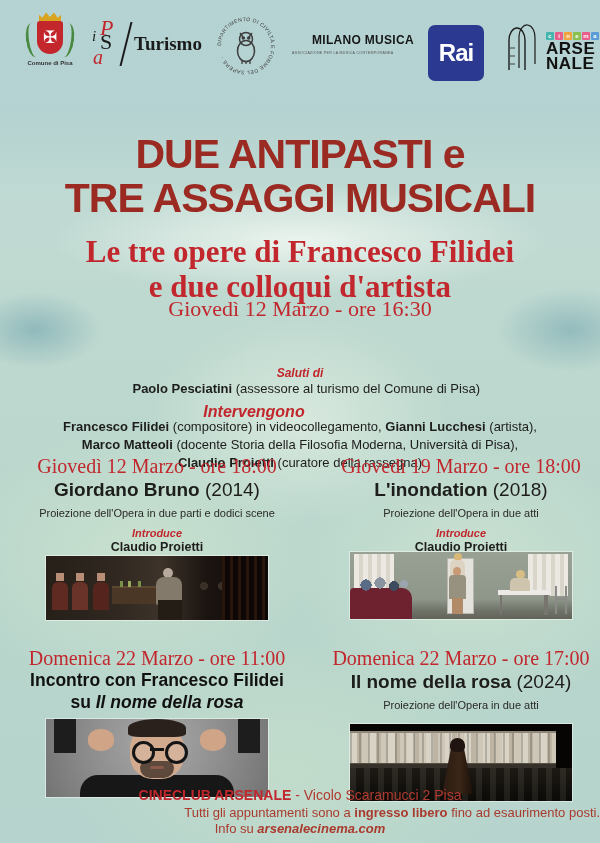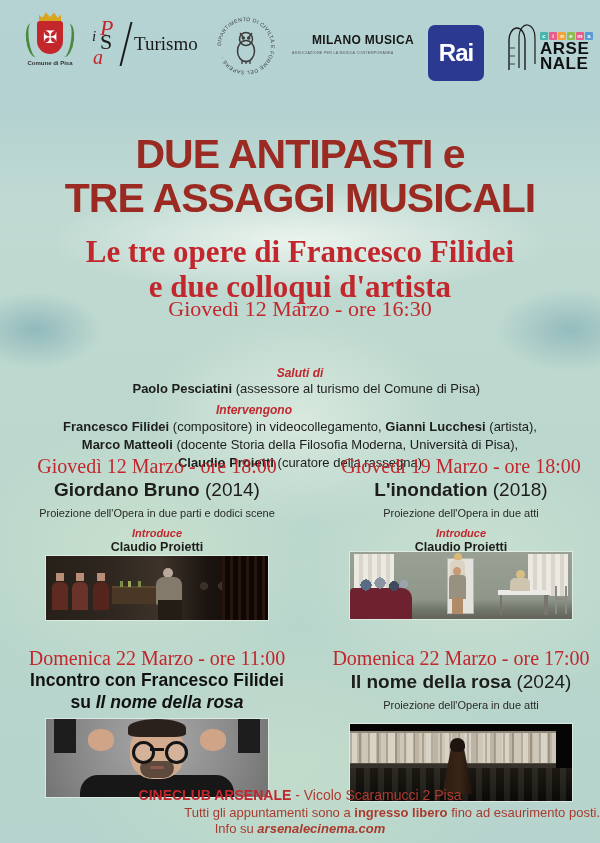--- a/index.html
+++ b/index.html
@@ -29,50 +29,50 @@
   .comune-caption{margin-top:3px;font-size:6px;font-weight:bold;color:#333;}
 
   .logo-turismo{position:absolute;left:88px;top:10px;height:52px;display:flex;align-items:center;}
   .pisa-letters{position:relative;width:34px;height:50px;font-family:"Liberation Serif",serif;}
   .pl{position:absolute;line-height:1;}
   .pl-p{left:12px;top:-2px;color:#c3272b;font-size:22px;font-style:italic;}
   .pl-i{left:4px;top:10px;color:#1a1a1a;font-size:15px;font-style:italic;}
   .pl-s{left:12px;top:12px;color:#1a1a1a;font-size:22px;}
   .pl-a{left:5px;top:28px;color:#c3272b;font-size:20px;font-style:italic;}
   .turismo-slash{width:2px;height:44px;background:#1a1a1a;transform:skewX(-14deg);margin:0 7px 0 3px;}
-  .turismo-word{font-family:"Liberation Serif",serif;font-weight:normal;font-size:19px;color:#1a1a1a;}
+  .turismo-word{font-family:"Liberation Serif",serif;font-weight:bold;font-size:19px;color:#1a1a1a;}
 
   .logo-owl{position:absolute;left:216px;top:8px;}
   .logo-milano{position:absolute;left:292px;top:22px;width:110px;}
   .mm-row{display:flex;align-items:center;gap:3px;}
   .mm-title{font-weight:bold;font-size:12px;letter-spacing:.3px;color:#171717;white-space:nowrap;margin-left:20px;}
   .mm-tag{font-size:3.6px;color:#555;letter-spacing:.3px;margin-top:1px;white-space:nowrap;}
 
   .logo-rai{position:absolute;left:428px;top:17px;width:56px;height:56px;background:#2b3990;border-radius:7px;display:flex;align-items:center;justify-content:center;}
   .rai-text{color:#fff;font-weight:bold;font-size:24px;letter-spacing:-1px;}
 
   .logo-arsenale{position:absolute;left:506px;top:10px;display:flex;align-items:flex-end;}
-  .ars-right{margin-left:2px;display:flex;flex-direction:column;align-items:flex-start;}
+  .ars-right{margin-left:8px;display:flex;flex-direction:column;align-items:flex-start;}
   .cinema-row{display:flex;gap:1px;margin-bottom:1px;}
   .cinema-cell{width:8px;height:8px;display:flex;align-items:center;justify-content:center;color:#fff;font-size:6px;font-weight:bold;border-radius:1px;}
   .ars-word{font-weight:bold;font-size:17px;line-height:.92;letter-spacing:.5px;color:#111;}
 
   
   .title{position:absolute;top:106px;left:0;width:600px;text-align:center;color:#9b2a22;
     font-weight:bold;font-size:41px;line-height:1.07;letter-spacing:-1px;white-space:nowrap;}
   .subtitle{position:absolute;top:208px;left:0;width:600px;text-align:center;color:#c1272d;
     font-family:"Liberation Serif",serif;font-size:31px;line-height:1.13;}
 
   
   .date-serif{font-family:"Liberation Serif",serif;color:#c1272d;}
   .ev1-date{position:absolute;top:296px;left:0;width:600px;text-align:center;font-size:22px;}
   .ev1-desc{position:absolute;top:324px;left:0;width:600px;text-align:center;font-size:15px;font-weight:bold;color:#1d1d1b;line-height:1.3;}
   .saluti-label{position:absolute;top:366px;left:0;width:600px;text-align:center;font-size:12px;font-style:italic;font-weight:bold;color:#c1272d;}
   .saluti-line{position:absolute;top:381px;left:0;width:480px;text-align:right;font-size:13px;color:#1d1d1b;}
-  .interv-label{position:absolute;top:403px;left:0;width:508px;text-align:center;font-size:12px;font-style:italic;font-weight:bold;color:#c1272d;}
+  .interv-label{position:absolute;top:403px;left:0;width:508px;text-align:center;font-size:16px;font-style:italic;font-weight:bold;color:#c1272d;}
   .interv-lines{position:absolute;top:418px;left:0;width:600px;text-align:center;font-size:13px;color:#1d1d1b;line-height:1.4;}
   .b{font-weight:bold;}
 
   
   .col-l{left:17px;width:280px;}
   .col-r{left:321px;width:280px;}
   .card-date{position:absolute;top:0;width:100%;text-align:center;font-size:20px;}
   .card-title{position:absolute;top:24px;width:100%;text-align:center;font-size:19px;color:#1d1d1b;}
   .card-note{position:absolute;top:52px;width:100%;text-align:center;font-size:11px;color:#2a2a28;}
   .card-introduce{position:absolute;top:72px;width:100%;text-align:center;font-size:11px;font-style:italic;font-weight:bold;color:#c1272d;}

